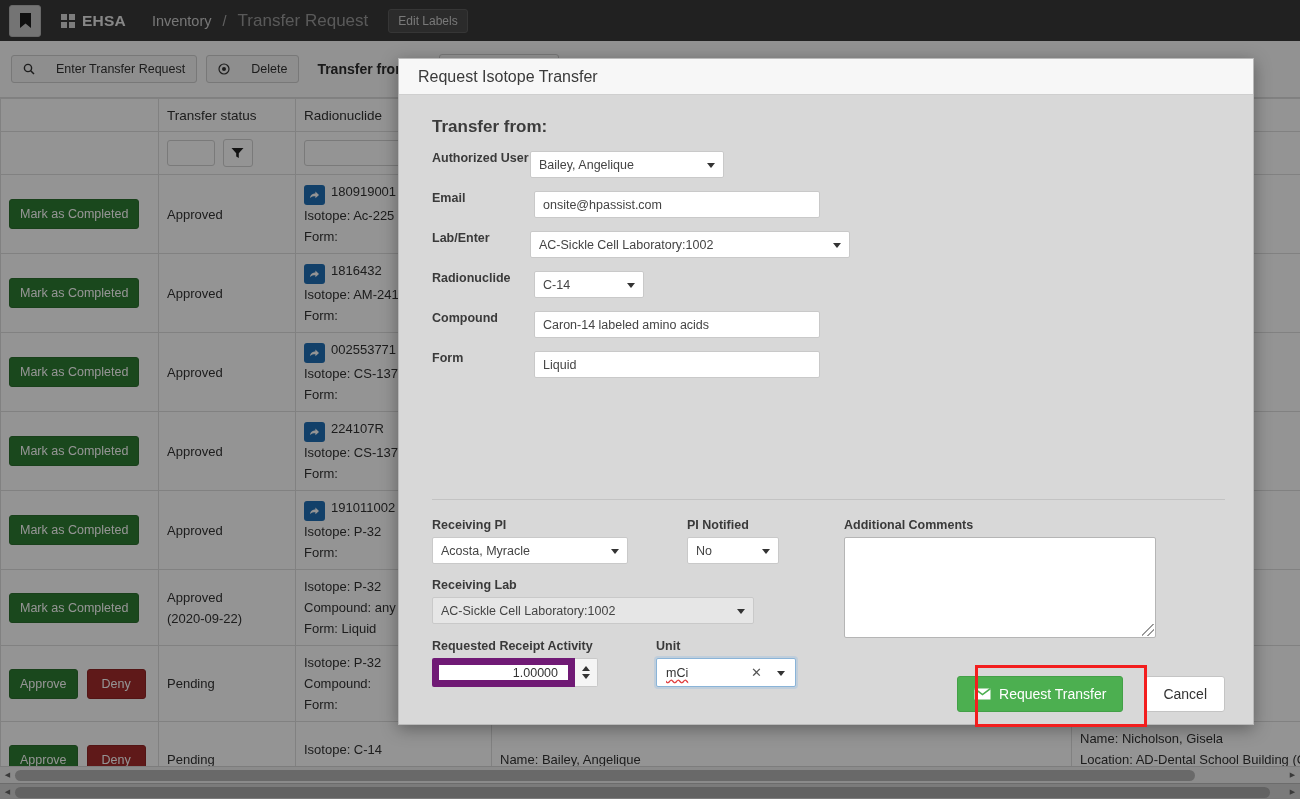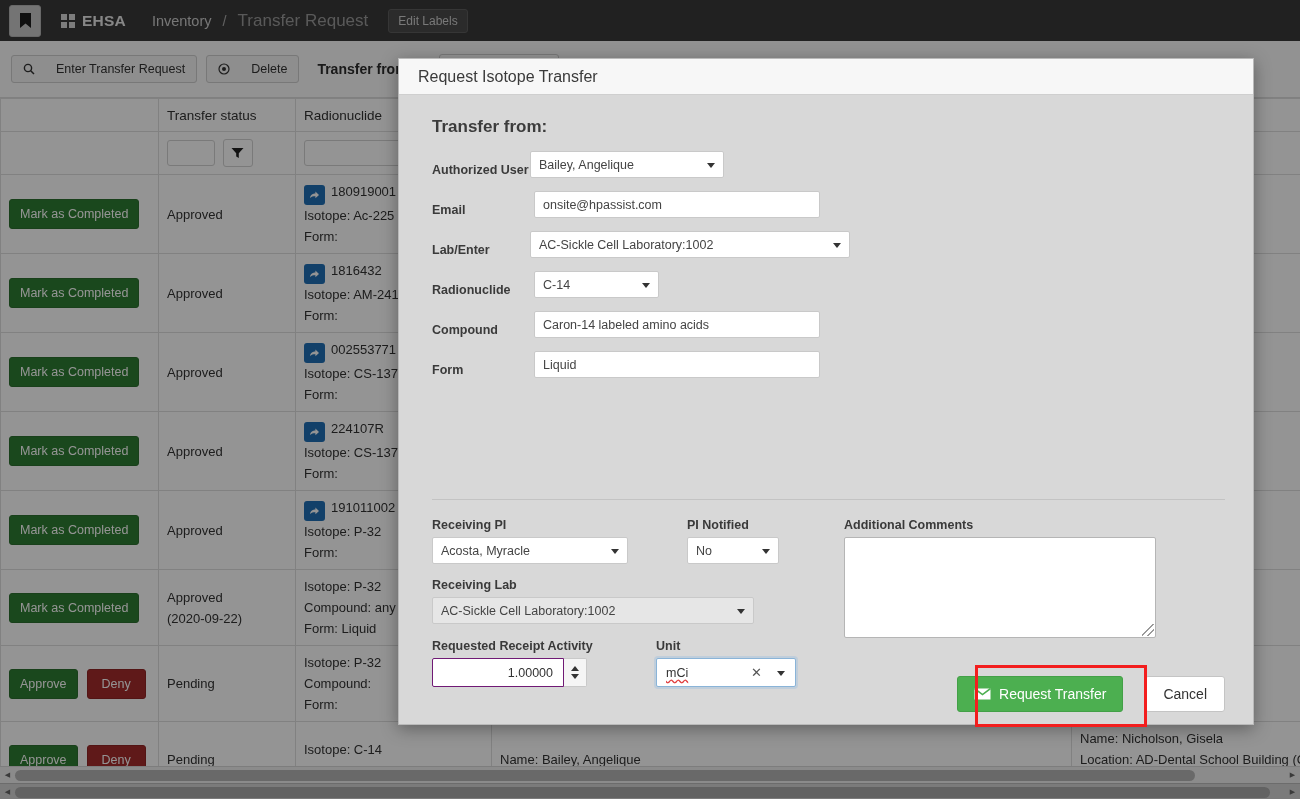--- a/index.html
+++ b/index.html
@@ -222,21 +222,21 @@
   .modal-body {
     flex: 1 1 auto; position: relative;
     padding: 22px 28px 0 33px;
   }
   .section-title {
     font-size: 17px; color: #3c3c3c;
     margin: 0 0 14px 0;
   }
 
   
-  .frow { display: flex; align-items: flex-end; margin-bottom: 13px; }
+  .frow { display: flex; align-items: flex-start; margin-bottom: 13px; }
   .flabel {
     width: 98px; flex: 0 0 auto;
     font-size: 12.5px; font-weight: 700; color: #3a3a3a;
     line-height: 15px;
   }
   .ctl {
     background: #ffffff;
     border: 1px solid #c9c9c9;
     border-radius: 2px;
     height: 27px;
@@ -251,21 +251,21 @@
     margin-top: -2px;
     width: 0; height: 0;
     border-left: 4.5px solid transparent;
     border-right: 4.5px solid transparent;
     border-top: 5px solid #333;
   }
   .w-authuser { width: 194px; }
   .w-email    { width: 286px; }
   .w-phone    { width: 160px; }
   .w-lab      { width: 320px; }
-  .w-nuc      { width: 125px; }
+  .w-nuc      { width: 110px; }
   .w-comp     { width: 286px; }
   .w-form     { width: 286px; }
 
   .divider {
     position: absolute; left: 33px; right: 28px;
     top: 404px; height: 1px; background: #c3c3c3;
   }
 
   
   .lower { position: absolute; left: 33px; top: 423px; right: 28px; }
@@ -295,22 +295,22 @@
   .recvlab-wrap { position: absolute; left: 0; top: 60px; width: 330px; }
   .sel-recvlab {
     width: 322px;
     background: #e6e6e6;
   }
   .activity-wrap { position: absolute; left: 0; top: 121px; }
   .unit-wrap { position: absolute; left: 224px; top: 121px; }
 
   .spin-group { display: flex; align-items: stretch; }
   .num-input {
-    width: 132px; height: 29px;
-    background: #fff; border: 1px solid #701a75; border-radius: 2px 0 0 2px;
+    width: 143px; height: 29px;
+    background: #fff; border: 7px solid #701a75; border-radius: 2px 0 0 2px;
     font-size: 12.5px; color: #333;
     display: flex; align-items: center; justify-content: flex-end;
     padding-right: 10px;
   }
   .spinner {
     width: 23px; height: 29px;
     background: #f5f5f5;
     border: 1px solid #c9c9c9; border-left: none;
     border-radius: 0 2px 2px 0;
     display: flex; flex-direction: column;

